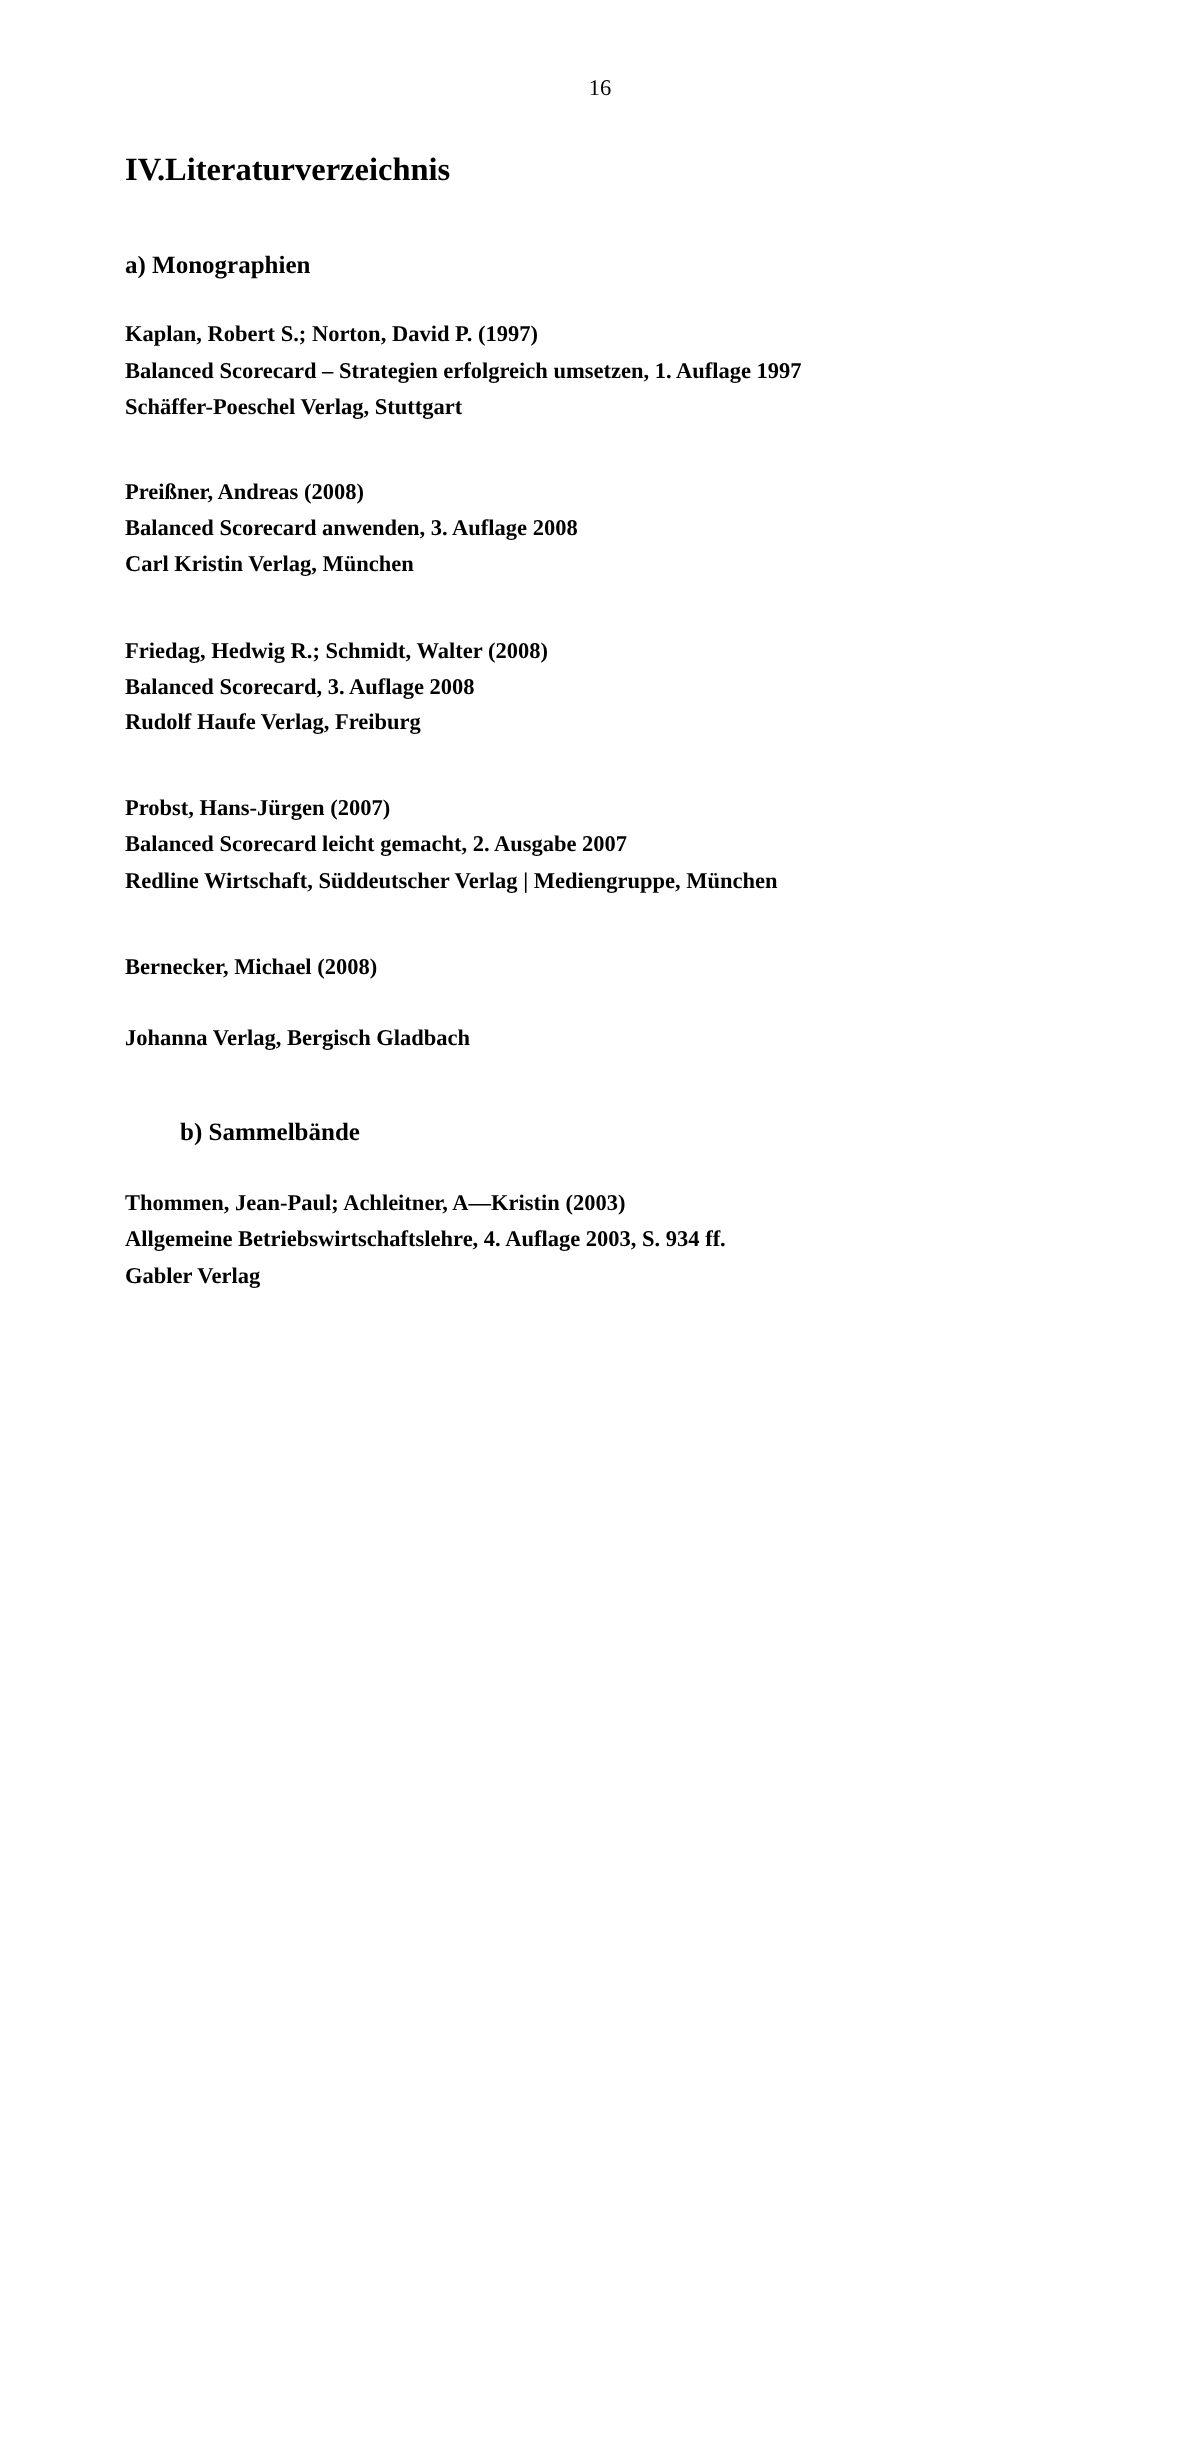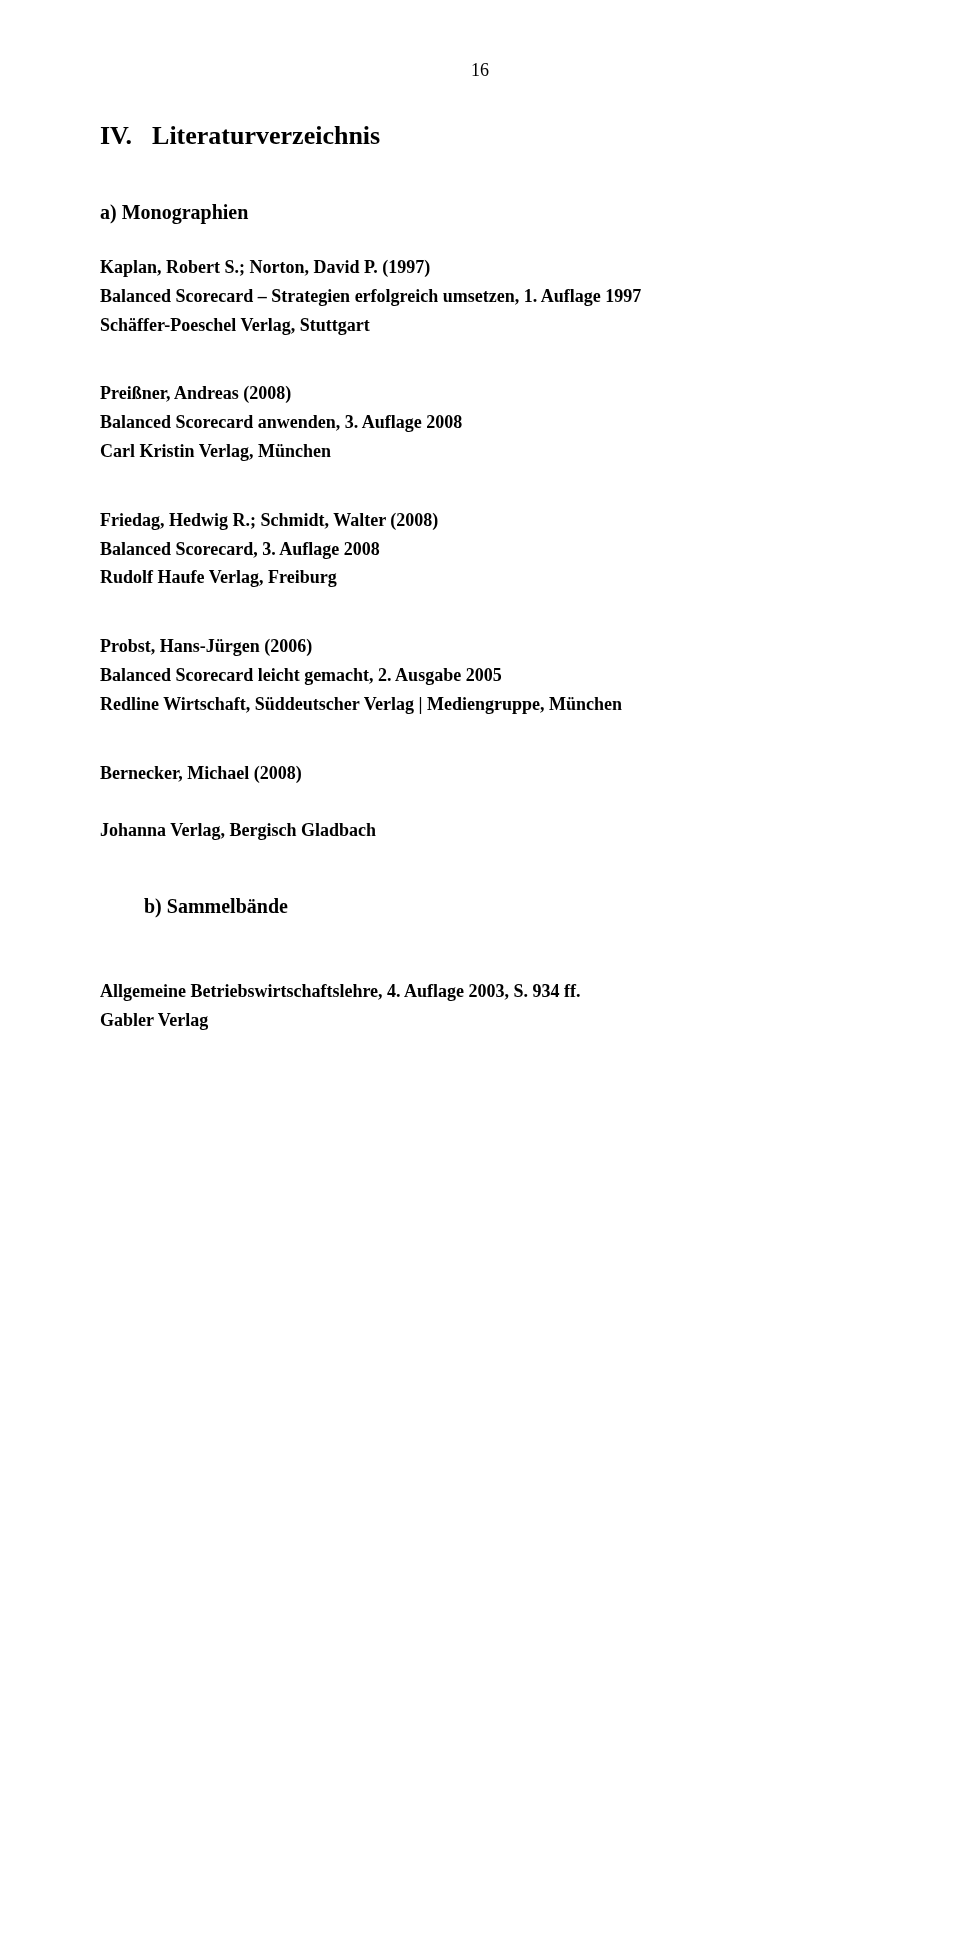--- a/index.html
+++ b/index.html
@@ -24,21 +24,20 @@
       margin-bottom: 40px;
     }
 
     .section-title {
       font-size: 26px;
       font-weight: bold;
       margin-bottom: 50px;
     }
 
     .section-title .roman {
-      margin-right: 20px;
     }
 
     .subsection-title {
       font-size: 20px;
       font-weight: bold;
       margin-bottom: 29px;
       margin-top: 10px;
     }
 
     .entry {
@@ -92,38 +91,38 @@
   <div class="entry">
     <div class="entry-line">
       <span>Friedag, Hedwig R.; Schmidt, Walter (2008)</span><br>
       <span>Balanced Scorecard, 3. Auflage 2008</span><br>
       <span>Rudolf Haufe Verlag, Freiburg</span>
     </div>
   </div>
 
   <div class="entry">
     <div class="entry-line">
-      <span>Probst, Hans-Jürgen (2006)</span><br>
-      <span>Balanced Scorecard leicht gemacht, 2. Ausgabe 2005</span><br>
+      <span>Probst, Hans-Jürgen (2007)</span><br>
+      <span>Balanced Scorecard leicht gemacht, 2. Ausgabe 2007</span><br>
       <span>Redline Wirtschaft, Süddeutscher Verlag | Mediengruppe, München</span>
     </div>
   </div>
 
   <div class="entry">
     <div class="entry-line">
       <span>Bernecker, Michael (2008)</span><br>
       <br>
       <span>Johanna Verlag, Bergisch Gladbach</span>
     </div>
   </div>
 </div>
 
 <div>
   <h2 class="bold-subsection">b) Sammelbände</h2>
 
   <div class="entry">
     <div class="entry-line">
-      <br>
+      <span>Thommen, Jean-Paul; Achleitner, A—Kristin (2003)</span><br>
       <span>Allgemeine Betriebswirtschaftslehre, 4. Auflage 2003, S. 934 ff.</span><br>
       <span>Gabler Verlag</span>
     </div>
   </div>
 </div>
 
 </body></html>

